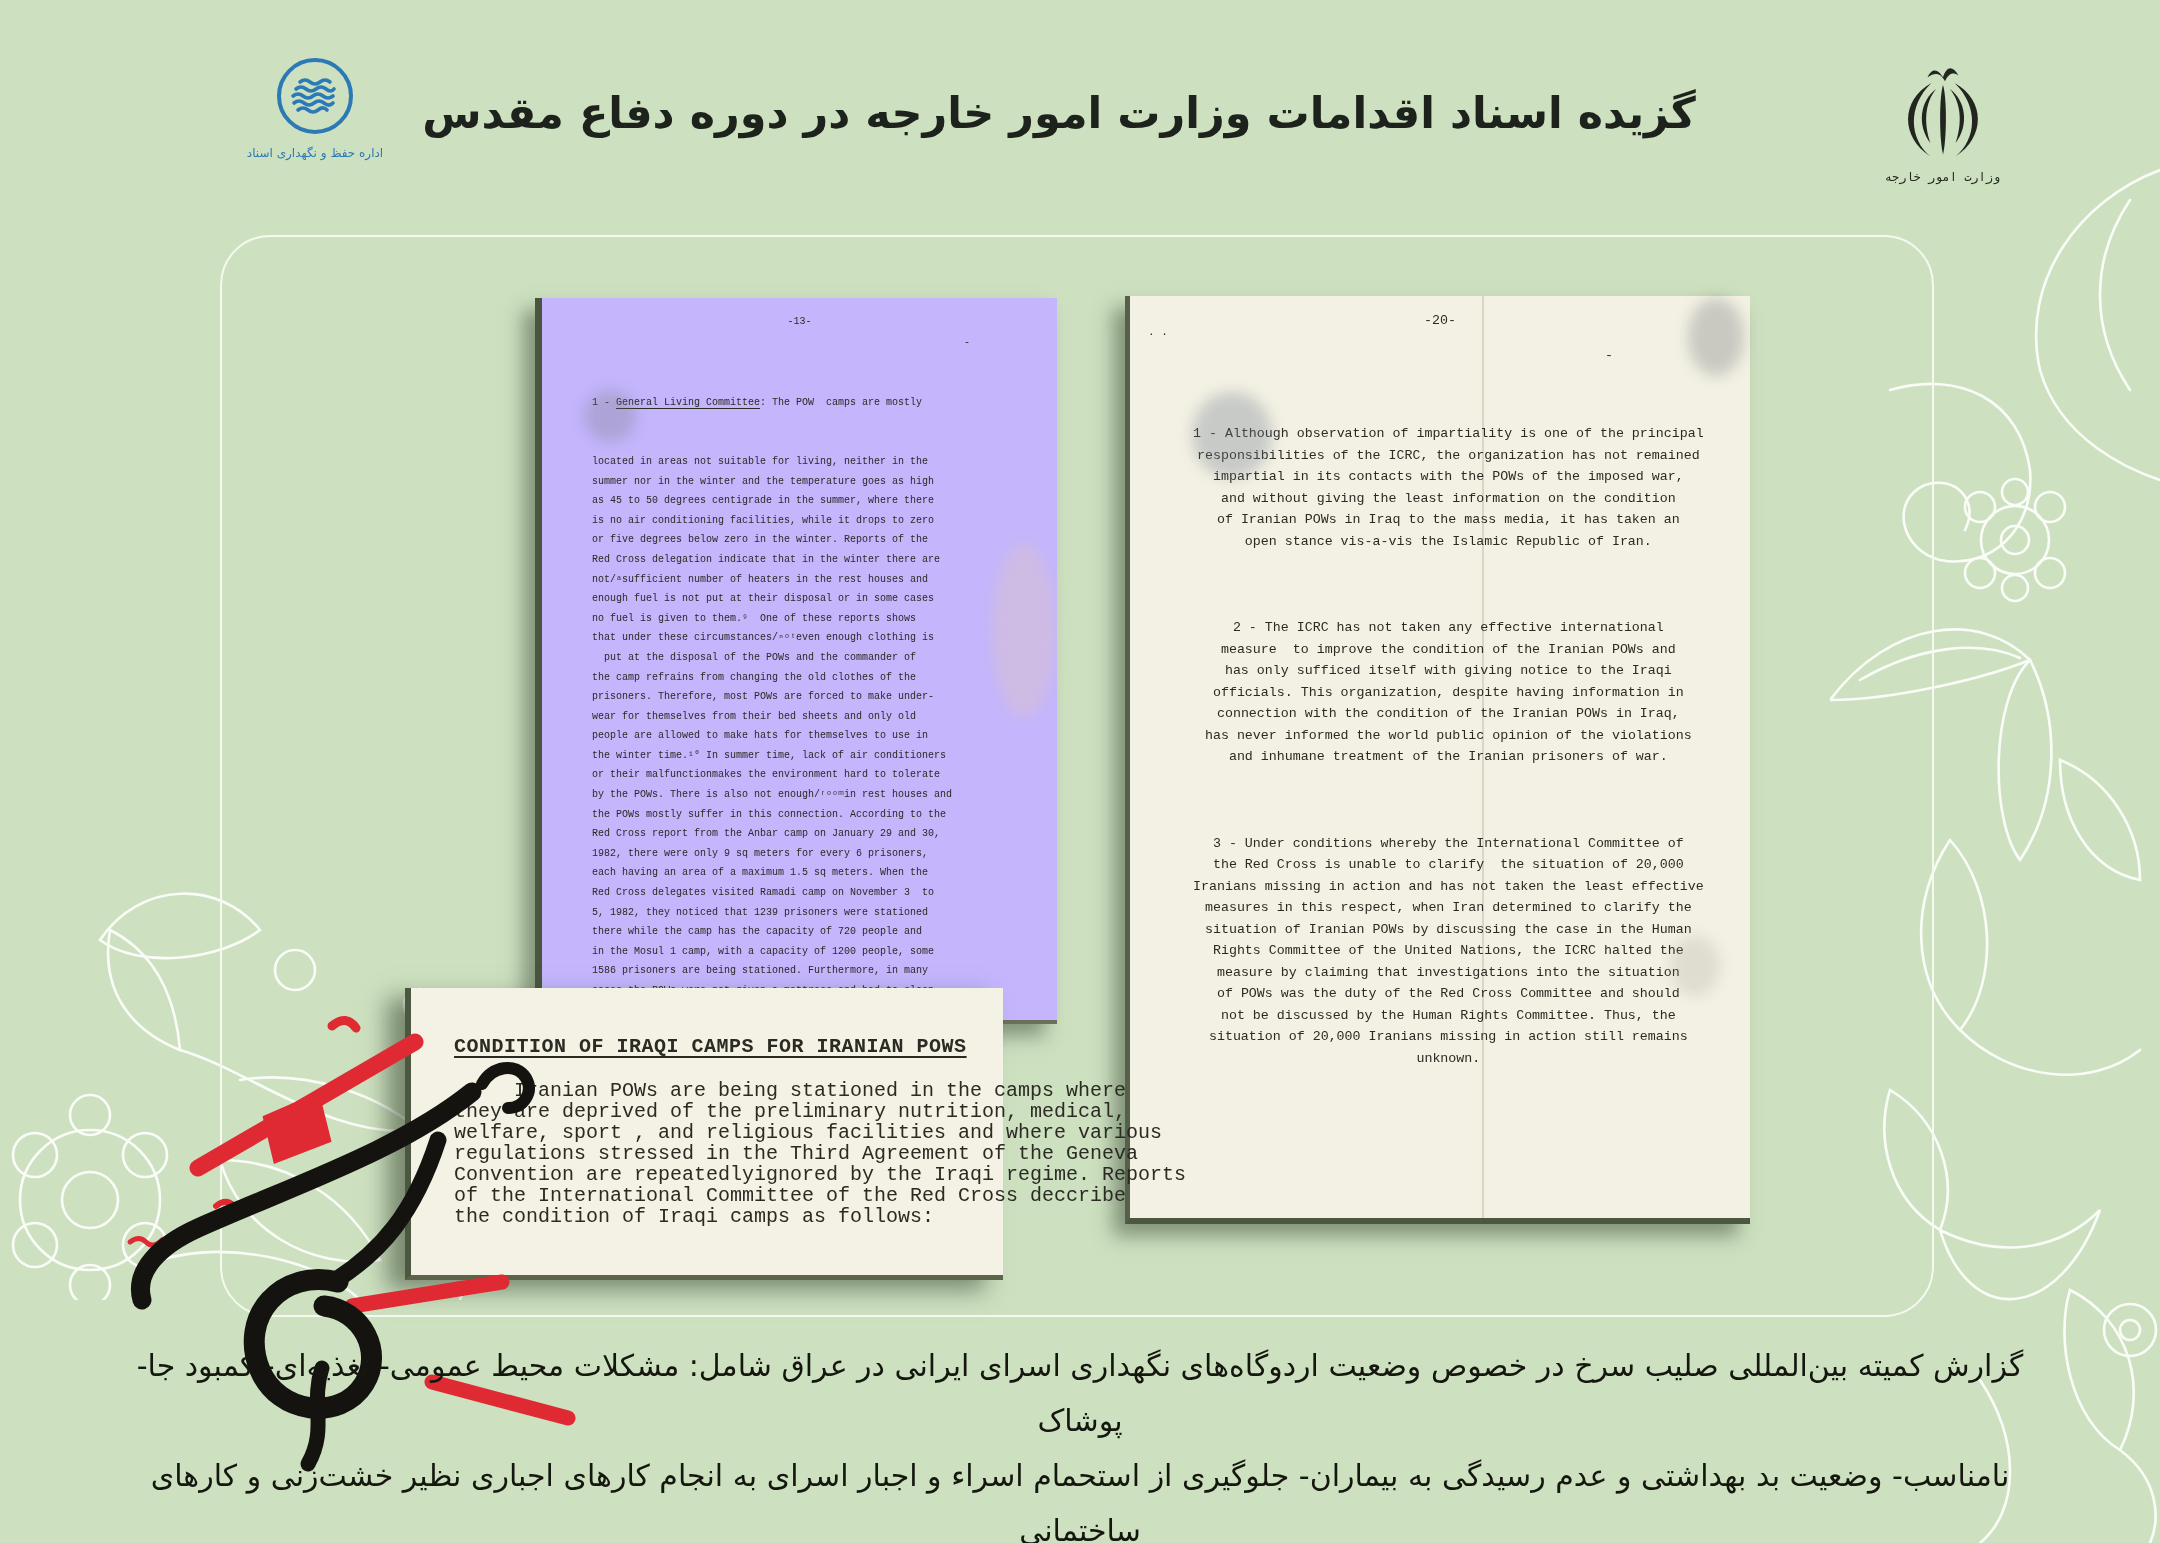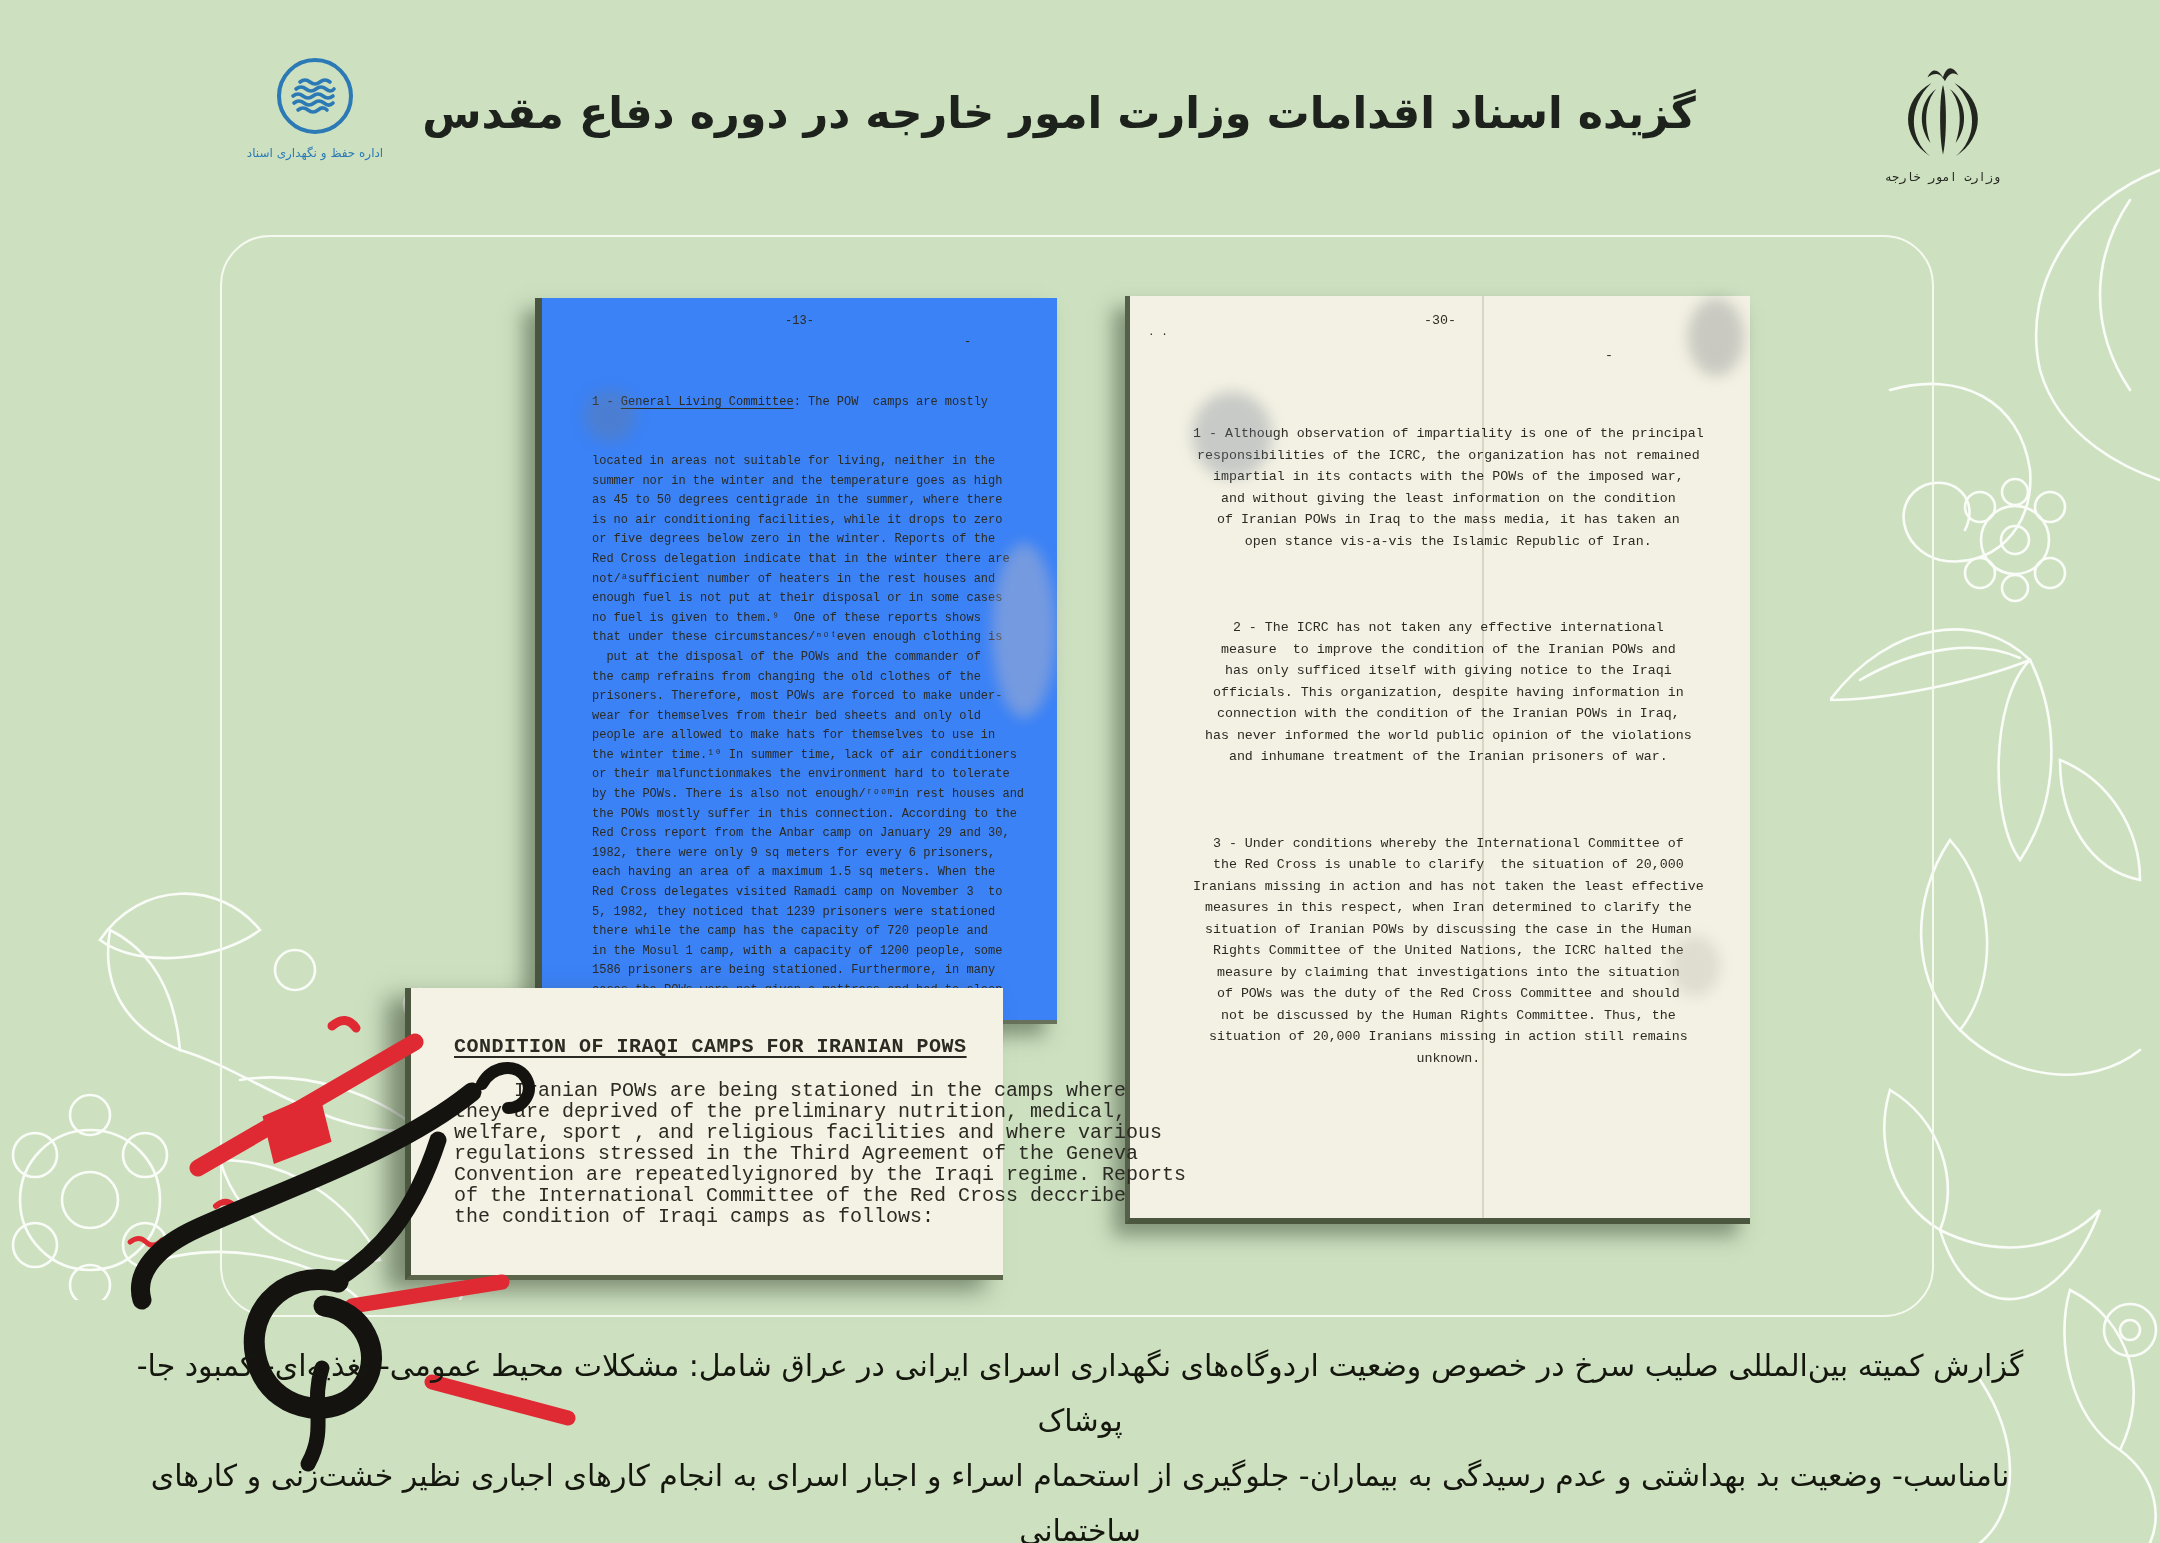--- a/index.html
+++ b/index.html
@@ -21,23 +21,23 @@
   
   .paper{background:#f1efe1;color:#2b2a23;
          font-family:"Liberation Mono","DejaVu Sans Mono",monospace;
          box-shadow:-12px 12px 18px rgba(58,72,50,.5);}
   .paper .pagenum{position:absolute;width:100%;text-align:center;top:14px;}
   .paper .stray{position:absolute;}
   .crease{position:absolute;top:0;bottom:0;width:2px;background:rgba(168,162,134,.35);}
   .smudge{position:absolute;border-radius:50%;filter:blur(7px);}
   u.hu{text-decoration:underline;text-underline-offset:3px;}
 
-  #doc13{left:535px;top:298px;width:515px;height:722px;background:#3b82f6;
+  #doc13{left:535px;top:298px;width:515px;height:722px;background:#c4b5fd;
          border-left:7px solid #49553f;border-bottom:4px solid #68725a;
-         font-size:12px;line-height:19.6px;}
+         font-size:10px;line-height:19.6px;}
   #doc13 .body{position:absolute;left:50px;top:56px;white-space:pre;}
 
   #doc20{left:1125px;top:296px;width:620px;height:922px;background:#f3f1e3;
          border-left:5px solid #55604a;border-bottom:6px solid #4c573f;
          font-size:13.3px;line-height:21.5px;}
   #doc20 .body{position:absolute;left:63px;top:84px;white-space:pre;text-align:center;}
   #doc20 .para{margin-bottom:22px;white-space:pre;}
 
   #doc-cover{left:405px;top:988px;width:558px;height:287px;background:#f4f2e4;
          border-left:6px solid #4c573f;border-bottom:5px solid #5a6549;
@@ -169,21 +169,21 @@
 on the floor. Under these circumstances, the windows of
 the rest houses are often closed and there is not enough
 light there while there are also not enough bathrooms and
 toilets.¹¹</div>
     </div>
     <div class="smudge" style="left:42px;top:92px;width:52px;height:52px;background:rgba(120,120,118,.28);"></div>
     <div class="smudge" style="left:450px;top:245px;width:64px;height:175px;background:rgba(226,200,184,.35);"></div>
   </div>
 
   <div class="abs paper" id="doc20">
-    <div class="pagenum">-30-</div>
+    <div class="pagenum">-20-</div>
     <div class="stray" style="left:475px;top:49px;">-</div>
     <div class="stray" style="left:18px;top:28px;font-size:11px;">· ·</div>
     <div class="crease" style="left:352px;"></div>
     <div class="body">
       <div class="para">1 - Although observation of impartiality is one of the principal
 responsibilities of the ICRC, the organization has not remained
 impartial in its contacts with the POWs of the imposed war,
 and without giving the least information on the condition
 of Iranian POWs in Iraq to the mass media, it has taken an
 open stance vis-a-vis the Islamic Republic of Iran.</div>

